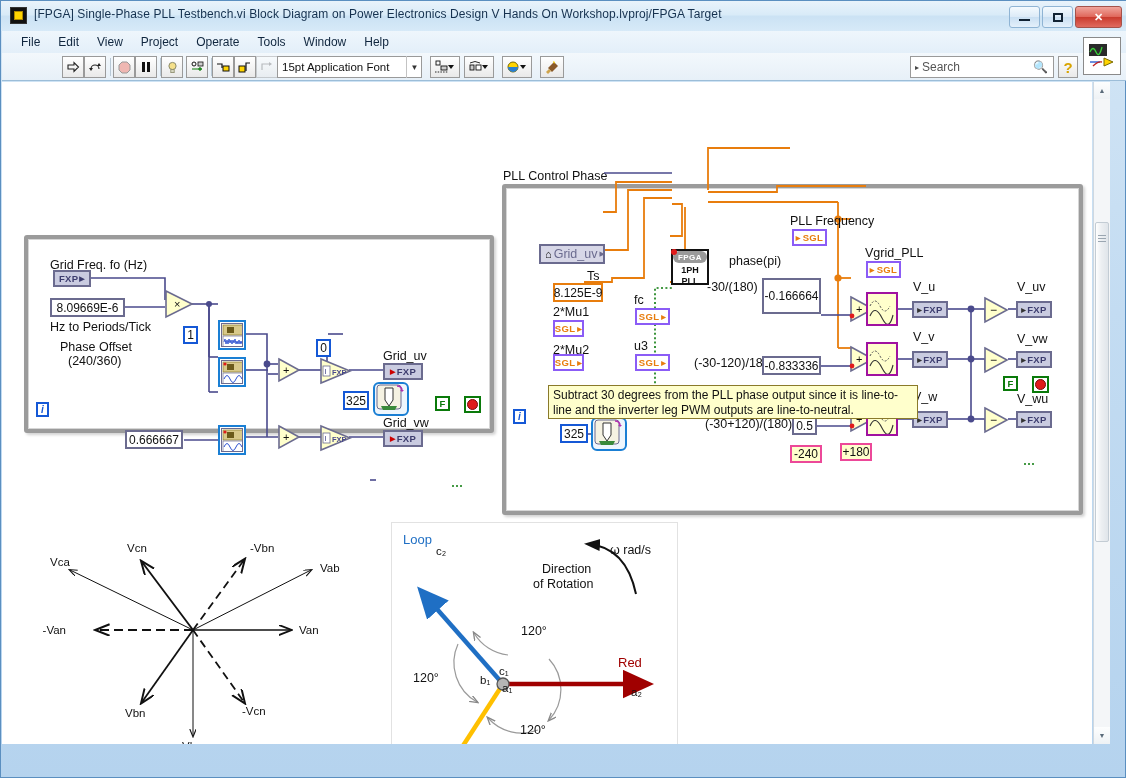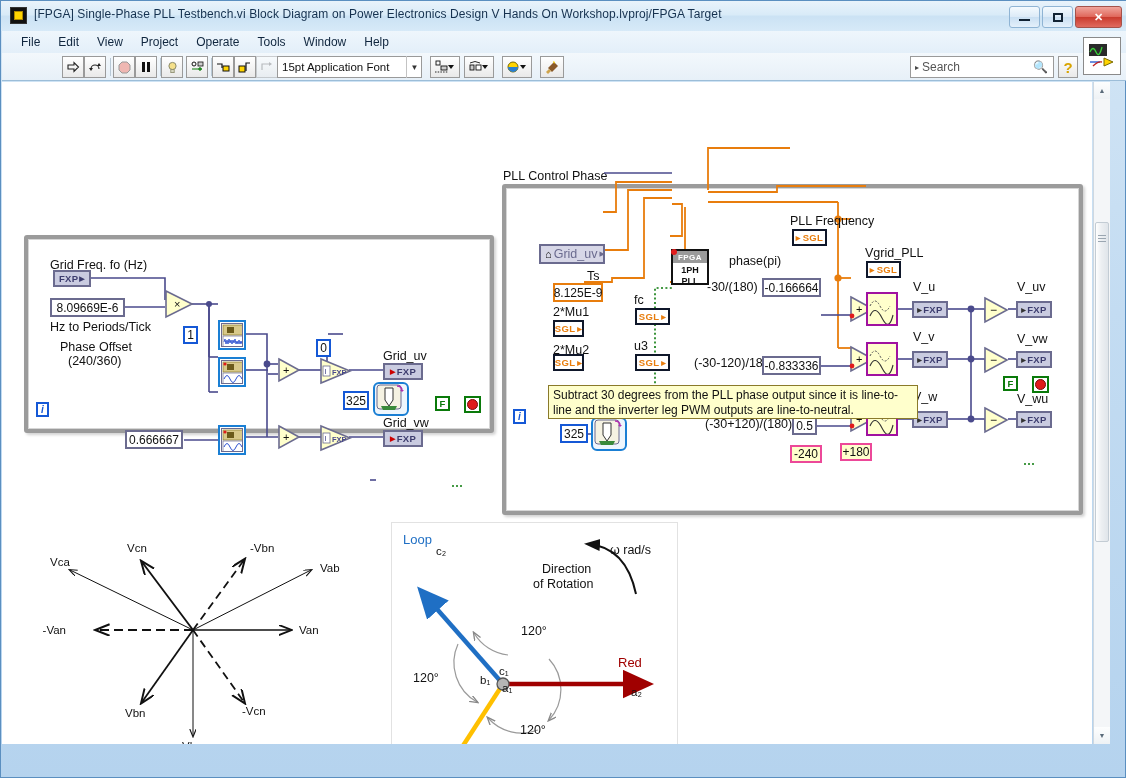--- a/index.html
+++ b/index.html
@@ -154,21 +154,21 @@
   .cst-or{border:2px solid #e87d0d;color:#111;background:#fff;}
   .cst-tan{border:2px solid #ec4899;background:#ffffcc;color:#111;}
   .term-fxp{
     position:absolute;height:17px;background:#c9cbe0;
     border:2px solid #6b6b8f;box-sizing:border-box;
     display:flex;align-items:center;justify-content:center;gap:1px;
     font-size:9.5px;font-weight:bold;color:#3c3c6e;letter-spacing:.3px;
   }
   .term-sgl{
     position:absolute;height:17px;background:#fff;
-    border:2px solid #0f172a;box-sizing:border-box;
+    border:2px solid #8b5cf6;box-sizing:border-box;
     display:flex;align-items:center;justify-content:center;gap:2px;
     font-size:9.5px;font-weight:bold;color:#e87d0d;letter-spacing:.3px;
   }
   .term-tf{
     position:absolute;height:17px;background:#fff;border:2px solid #0a7a0a;
     box-sizing:border-box;display:flex;align-items:center;justify-content:center;gap:2px;
     font-size:9px;font-weight:bold;color:#0a7a0a;
   }
   .ctrl-ref{
     position:absolute;height:20px;background:#d7d7e7;border:2px solid #6b6b8f;
@@ -181,21 +181,21 @@
   }
   .node-graph .inner{width:100%;height:100%;border:1px solid #6b6b8f;box-sizing:border-box;background:#fff;overflow:hidden;position:relative;}
   .node-trig{
     position:absolute;background:#ffffcc;border:2px solid #a012a0;box-sizing:border-box;
   }
   .fpga-node{
     position:absolute;background:#fff;border:2px solid #111;box-sizing:border-box;
   }
   .fpga-node .hdr{
     height:12px;background:#9a9a9a;color:#fff;font-size:8px;font-weight:bold;
-    display:flex;align-items:center;justify-content:center;letter-spacing:.4px;
+    display:flex;align-items:center;justify-content:center;letter-spacing:.4px;border-radius:6px;
   }
   .fpga-node .bdy{
     font-size:9px;font-weight:bold;color:#111;text-align:center;line-height:11px;padding-top:2px;
   }
   .stopbtn{
     position:absolute;width:17px;height:17px;border:2px solid #0a7a0a;background:#fff;
     box-sizing:border-box;display:flex;align-items:center;justify-content:center;
   }
   .stopbtn::after{content:"";width:9px;height:9px;border-radius:50%;background:#e01b1b;border:1px solid #7a0a0a;}
   .fconst{
@@ -631,21 +631,21 @@
         <span>SGL</span>
     </div>
     <div class="lbl" style="left:727px;top:172px">phase(pi)</div>
     <div class="lbl" style="left:863px;top:164px">Vgrid_PLL</div>
     <div class="term-sgl" style="left:864px;top:179px;width:35px">
       <span style="font-size:6px">▶</span>
         <span>SGL</span>
     </div>
 
     <div class="lbl" style="left:705px;top:198px">-30/(180)</div>
-    <div class="cst" style="left:760px;top:196px;width:59px;height:19px">-0.166664</div>
+    <div class="cst" style="left:760px;top:196px;width:59px;height:36px">-0.166664</div>
     <div class="lbl" style="left:692px;top:274px">(-30-120)/180</div>
     <div class="cst" style="left:760px;top:274px;width:59px;height:19px">-0.833336</div>
     <div class="lbl" style="left:703px;top:335px">(-30+120)/(180)</div>
     <div class="cst" style="left:790px;top:334px;width:25px;height:19px">0.5</div>
     <div class="cst cst-tan" style="left:788px;top:304px;width:32px;height:18px">-120</div>
     <div class="cst cst-tan" style="left:788px;top:363px;width:32px;height:18px">-240</div>
     <div class="cst cst-tan" style="left:838px;top:361px;width:32px;height:18px">+180</div>
 
     <svg class="ov" style="left:848px;top:214px" width="24" height="26">
       <polygon points="1,1 23,13 1,25" fill="#ffffcc" stroke="#6b6b8f" stroke-width="1.6"></polygon>

